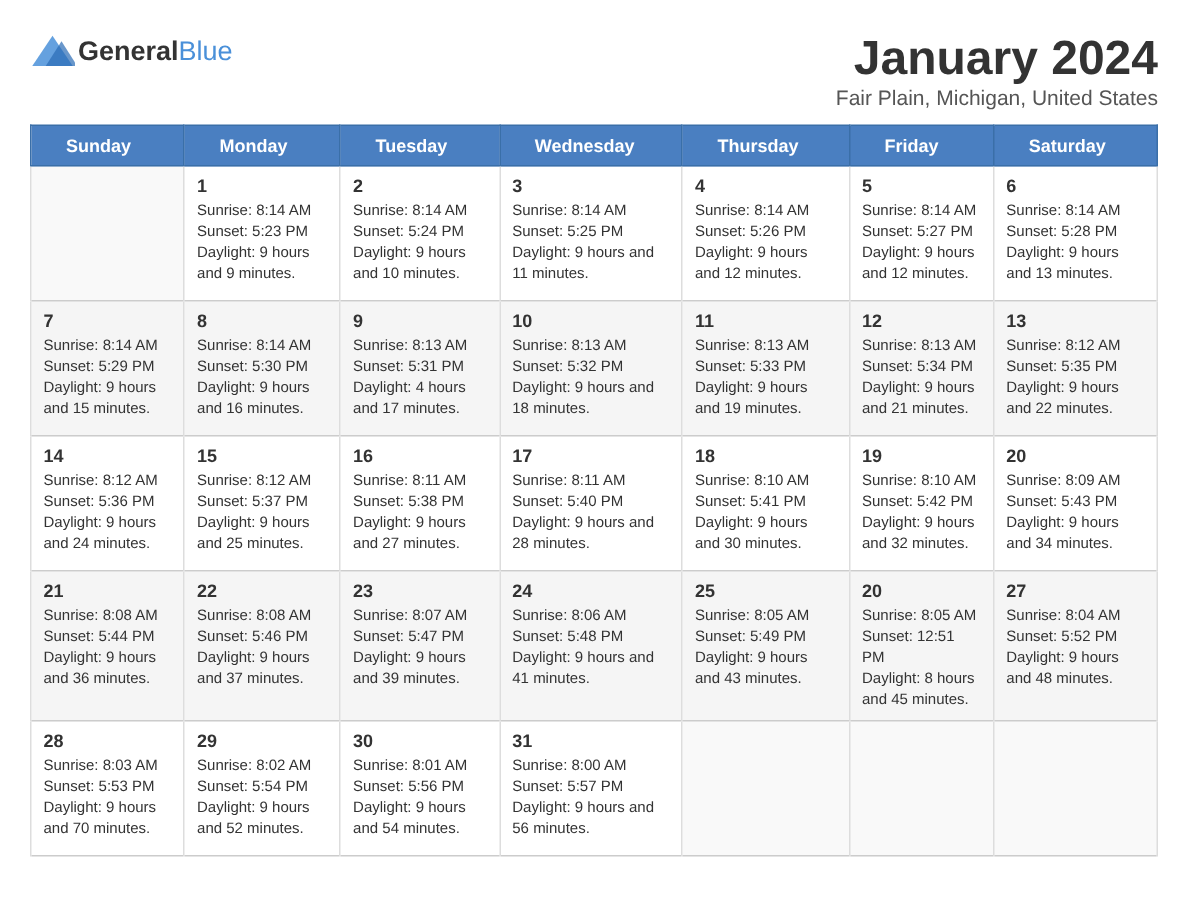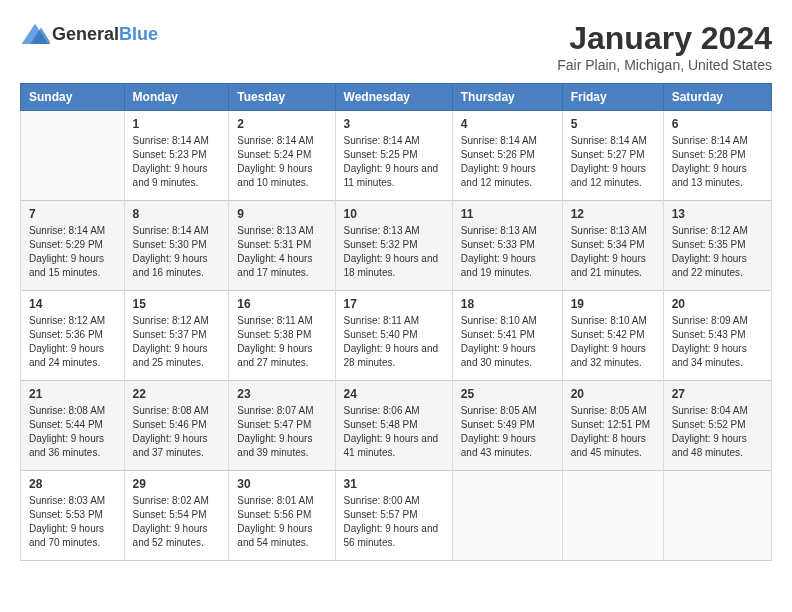--- a/index.html
+++ b/index.html
@@ -25,21 +25,21 @@
       flex-direction: row;
       line-height: 1.1;
     }
     .logo-general {
       font-size: 18px;
       font-weight: bold;
       color: #333;
     }
     .logo-blue {
       font-size: 18px;
-      font-weight: bold;
+      font-weight: normal;
       color: #4a90d9;
     }
     .logo-icon {
       width: 30px;
       height: 30px;
       margin-right: 2px;
     }
     .title-block {
       text-align: right;
     }
@@ -55,21 +55,21 @@
     }
     table {
       width: 100%;
       border-collapse: collapse;
     }
     thead tr th {
       background-color: #4a7fc1;
       color: #fff;
       font-size: 12px;
       font-weight: bold;
-      padding: 6px 8px;
+      padding: 6px 23px;
       text-align: left;
       border: 1px solid #3a6fa8;
     }
     tbody tr {
       border-bottom: 1px solid #ccc;
     }
     tbody tr:nth-child(odd) {
       background-color: #fff;
     }
     tbody tr:nth-child(even) {

